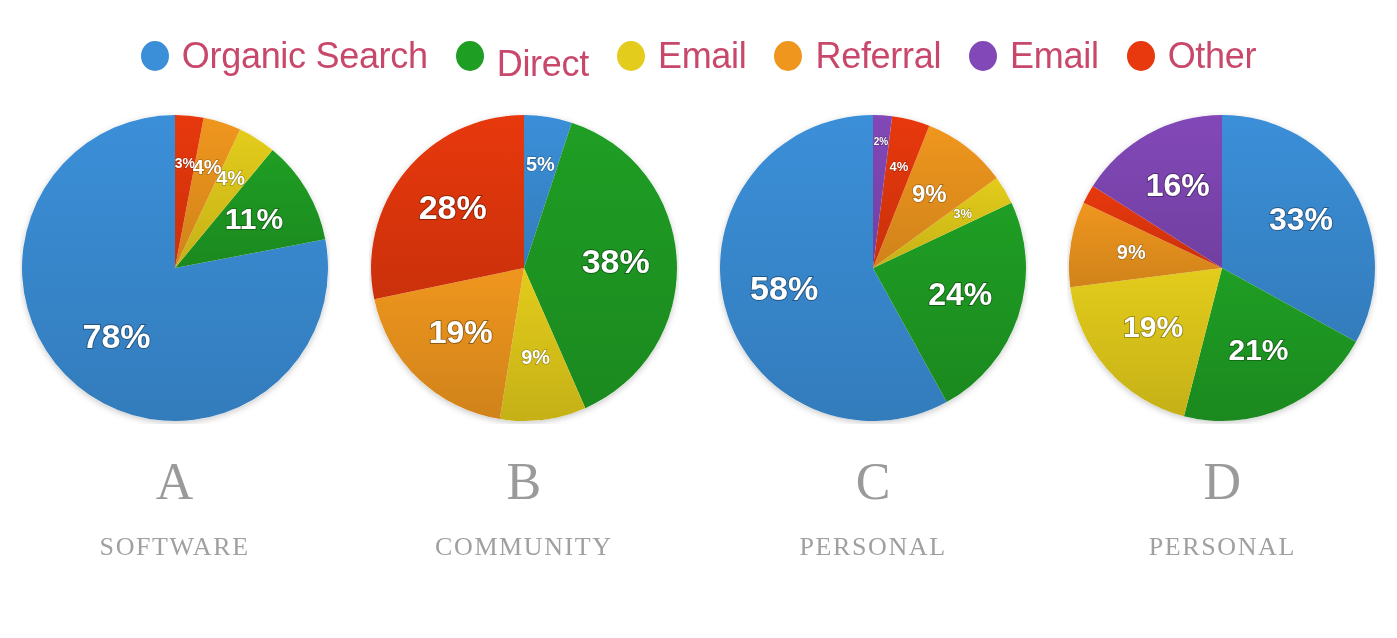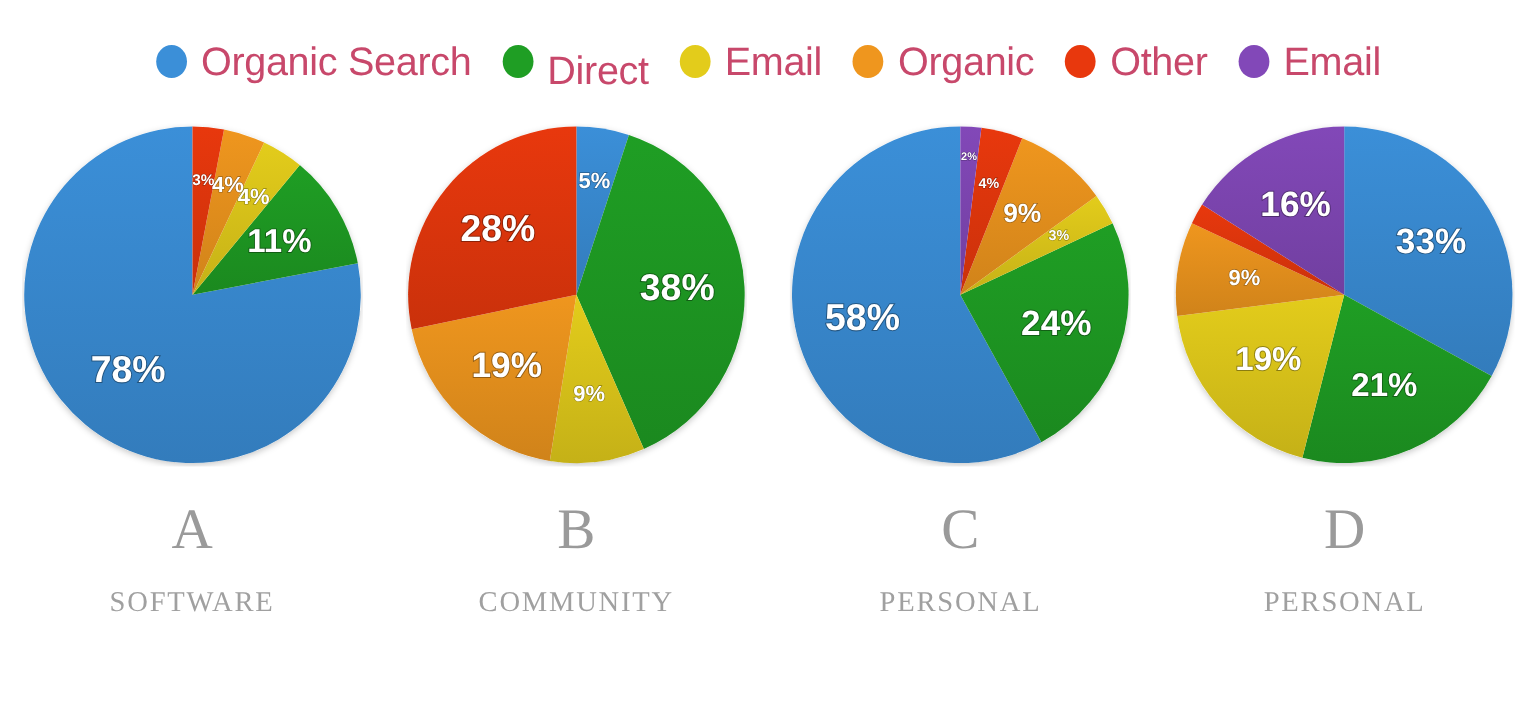--- a/index.html
+++ b/index.html
@@ -114,29 +114,29 @@
     <div class="legend-item">
       <span class="legend-dot" style="background: rgb(31, 158, 36);"></span>
       <span class="legend-label" style="color: rgb(200, 72, 107); margin-top: 16px;">Direct</span>
     </div>
     <div class="legend-item">
       <span class="legend-dot" style="background: rgb(227, 204, 27);"></span>
       <span class="legend-label" style="color: rgb(200, 72, 107);">Email</span>
     </div>
     <div class="legend-item">
       <span class="legend-dot" style="background: rgb(239, 150, 30);"></span>
-      <span class="legend-label" style="color: rgb(200, 72, 107);">Organic</span>
+      <span class="legend-label" style="color: rgb(200, 72, 107);">Referral</span>
+    </div>
+    <div class="legend-item">
+      <span class="legend-dot" style="background: rgb(130, 72, 184);"></span>
+      <span class="legend-label" style="color: rgb(200, 72, 107);">Email</span>
     </div>
     <div class="legend-item">
       <span class="legend-dot" style="background: rgb(232, 56, 13);"></span>
       <span class="legend-label" style="color: rgb(200, 72, 107);">Other</span>
-    </div>
-    <div class="legend-item">
-      <span class="legend-dot" style="background: rgb(130, 72, 184);"></span>
-      <span class="legend-label" style="color: rgb(200, 72, 107);">Email</span>
     </div>
   </div>
 
 <div id="pies">
     <div class="pie-cell">
       <div class="pie-wrap">
         <svg viewBox="0 0 310 312">
           <defs>
             <linearGradient id="g0_0" x1="0" y1="0" x2="0" y2="1">
               <stop offset="0%" stop-color="#3b8fd8" stop-opacity="1"></stop>

